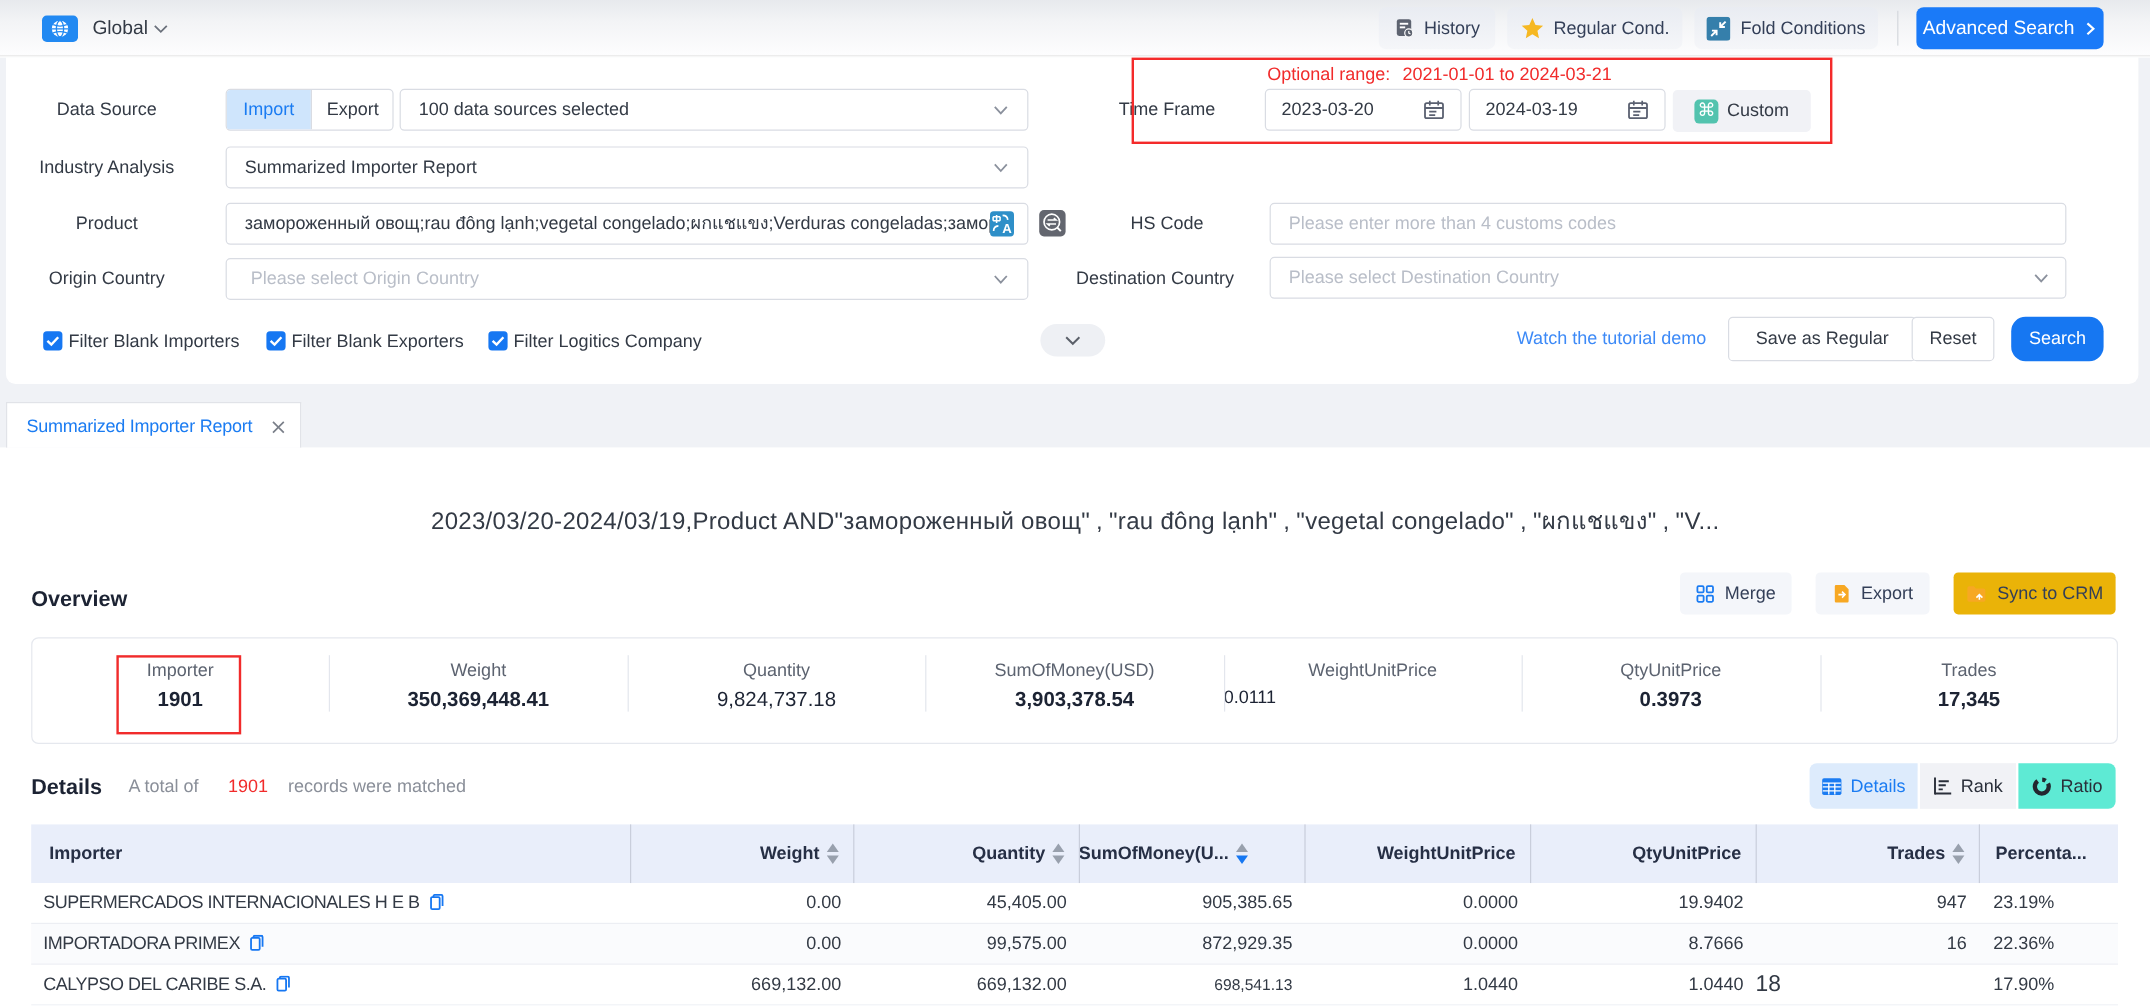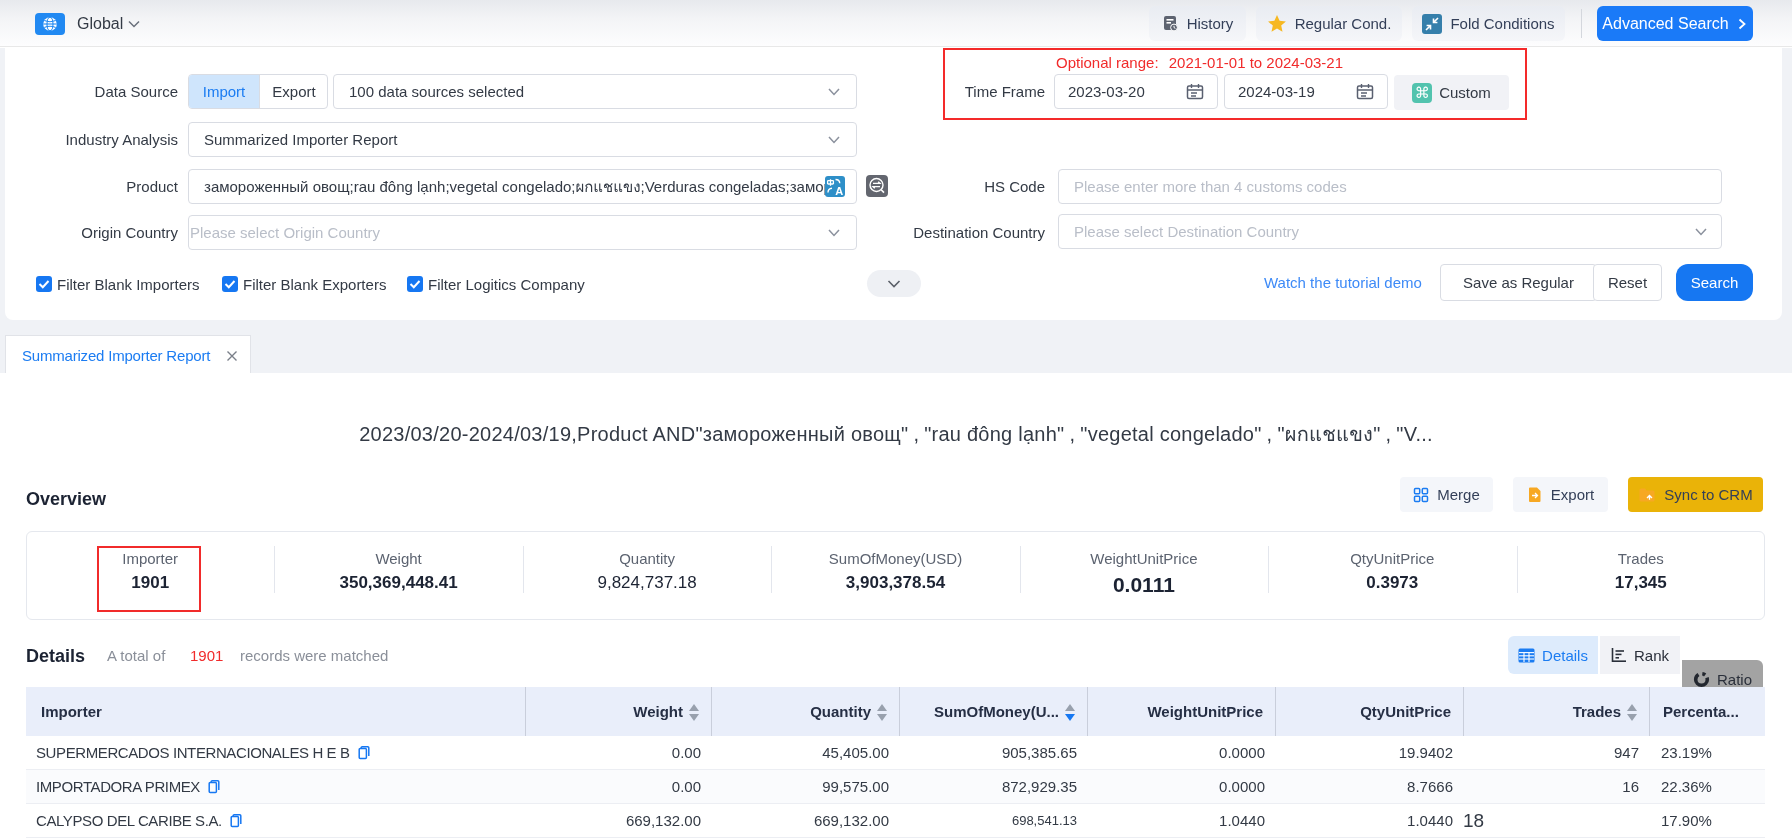--- a/index.html
+++ b/index.html
@@ -2,21 +2,21 @@
 <html><head>
 <meta charset="utf-8">
 <style>
 *{margin:0;padding:0;box-sizing:border-box}
 html,body{width:1792px;height:838px;overflow:hidden;font-family:"Liberation Sans",sans-serif;background:#fff;position:relative}
 .abs{position:absolute}
 .topbar{left:0;top:0;width:1792px;height:47px;background:linear-gradient(to bottom,#e7e9ed 0%,#f3f4f6 40%,#fdfdfe 100%);border-bottom:1px solid #e8e8e8}
 .graymid{left:0;top:48px;width:1792px;height:325px;background:#f0f2f6}
 .card{left:5px;top:48px;width:1777px;height:272px;background:#fff;border-radius:0 0 8px 8px}
 .content{left:0;top:373px;width:1792px;height:465px;background:#fff}
-.lbl{font-size:15px;color:#333a45;text-align:right;line-height:35px;white-space:nowrap}
+.lbl{font-size:15px;color:#333a45;text-align:center;line-height:35px;white-space:nowrap}
 .inp{border:1px solid #d9dce3;border-radius:4px;background:#fff;font-size:15px;color:#333a45;line-height:33px;white-space:nowrap}
 .ph{color:#b9bec8}
 .btn{border:1px solid #d9dce3;border-radius:4px;background:#fff;font-size:15px;color:#333a45;text-align:center}
 .gbtn{border-radius:6px;background:linear-gradient(to bottom,#e9ecf2,#f5f6f9);font-size:15px;color:#333f58;display:flex;align-items:center;justify-content:center;gap:8px}
 .ck{width:16px;height:16px;background:#1677f2;border-radius:3px;position:absolute}
 .cklbl{font-size:15px;color:#333a45;position:absolute;line-height:16px}
 .dun{padding:0 5px}
 </style>
 </head>
 <body>
@@ -95,21 +95,21 @@
     </svg>
 </div>
 <div class="abs" style="left:866px;top:175px;width:22px;height:22px;background:#63666f;border-radius:4px">
  <svg width="22" height="22" viewBox="0 0 22 22">
       <circle cx="10.5" cy="10" r="6.5" fill="none" stroke="#fff" stroke-width="1.4"></circle>
       <path d="M7 8.4 L14 8.4 L12.2 6.8 M14 11.6 L7 11.6 L8.8 13.2" stroke="#fff" stroke-width="1.3" fill="none"></path>
       <line x1="15.2" y1="14.8" x2="18" y2="17.6" stroke="#fff" stroke-width="1.6"></line>
     </svg>
 </div>
 <div class="abs lbl" style="left:0;top:215px;width:178px">Origin Country</div>
-<div class="abs inp ph" style="left:188px;top:215px;width:669px;height:35px;padding-left:1px">Please select Origin Country</div>
+<div class="abs inp ph" style="left:188px;top:215px;width:669px;height:35px;padding-left:20px">Please select Origin Country</div>
 <svg class="abs" width="14" height="14" viewBox="0 0 14 14" style="left:827px;top:226px">
     <polyline points="2,4 7,9.5 12,4" fill="none" stroke="#8b919d" stroke-width="1.5"></polyline>
   </svg>
 
 <div class="ck" style="left:36px;top:276px"><svg width="16" height="16" viewBox="0 0 16 16">
       <polyline points="3.5,8 6.8,11.2 12.5,5" fill="none" stroke="#fff" stroke-width="2"></polyline>
     </svg></div>
 <div class="cklbl" style="left:57px;top:277px">Filter Blank Importers</div>
 <div class="ck" style="left:222px;top:276px"><svg width="16" height="16" viewBox="0 0 16 16">
       <polyline points="3.5,8 6.8,11.2 12.5,5" fill="none" stroke="#fff" stroke-width="2"></polyline>
@@ -201,21 +201,21 @@
 <div class="abs" style="left:97px;top:546px;width:104px;height:66px;border:2px solid #f12b2b"></div>
 <div class="abs" style="left:26.0px;top:550px;width:248.4px;text-align:center;font-size:15px;color:#5c6370">Importer</div>
 <div class="abs" style="left:26.0px;top:573px;width:248.4px;text-align:center;font-size:17px;font-weight:600;color:#1c2333">1901</div>
 <div class="abs" style="left:274.4px;top:550px;width:248.4px;text-align:center;font-size:15px;color:#5c6370">Weight</div>
 <div class="abs" style="left:274.4px;top:573px;width:248.4px;text-align:center;font-size:17px;font-weight:600;color:#1c2333">350,369,448.41</div>
 <div class="abs" style="left:522.9px;top:550px;width:248.4px;text-align:center;font-size:15px;color:#5c6370">Quantity</div>
 <div class="abs" style="left:522.9px;top:573px;width:248.4px;text-align:center;font-size:17px;font-weight:400;color:#1c2333">9,824,737.18</div>
 <div class="abs" style="left:771.3px;top:550px;width:248.4px;text-align:center;font-size:15px;color:#5c6370">SumOfMoney(USD)</div>
 <div class="abs" style="left:771.3px;top:573px;width:248.4px;text-align:center;font-size:17px;font-weight:600;color:#1c2333">3,903,378.54</div>
 <div class="abs" style="left:1019.7px;top:550px;width:248.4px;text-align:center;font-size:15px;color:#5c6370">WeightUnitPrice</div>
-<div class="abs" style="left:1019.7px;top:573px;width:248.4px;text-align:center;font-size:21px;font-weight:700;color:#1c2333">0.0111</div>
+<div class="abs" style="left:1019.7px;top:573px;width:248.4px;font-size:15px;font-weight:400;color:#1c2333">0.0111</div>
 <div class="abs" style="left:1268.1px;top:550px;width:248.4px;text-align:center;font-size:15px;color:#5c6370">QtyUnitPrice</div>
 <div class="abs" style="left:1268.1px;top:573px;width:248.4px;text-align:center;font-size:17px;font-weight:600;color:#1c2333">0.3973</div>
 <div class="abs" style="left:1516.6px;top:550px;width:248.4px;text-align:center;font-size:15px;color:#5c6370">Trades</div>
 <div class="abs" style="left:1516.6px;top:573px;width:248.4px;text-align:center;font-size:17px;font-weight:600;color:#1c2333">17,345</div>
 <div class="abs" style="left:274.4px;top:546px;width:1px;height:47px;background:#e3e6ed"></div>
 <div class="abs" style="left:522.9px;top:546px;width:1px;height:47px;background:#e3e6ed"></div>
 <div class="abs" style="left:771.3px;top:546px;width:1px;height:47px;background:#e3e6ed"></div>
 <div class="abs" style="left:1019.7px;top:546px;width:1px;height:47px;background:#e3e6ed"></div>
 <div class="abs" style="left:1268.1px;top:546px;width:1px;height:47px;background:#e3e6ed"></div>
 <div class="abs" style="left:1516.6px;top:546px;width:1px;height:47px;background:#e3e6ed"></div>
@@ -242,37 +242,37 @@
       <g stroke="#2a2f3a" stroke-width="1.6" fill="none">
         <line x1="1.5" y1="1" x2="1.5" y2="15"></line>
         <line x1="1.5" y1="14.2" x2="15" y2="14.2"></line>
         <line x1="4.5" y1="4" x2="13" y2="4"></line>
         <line x1="4.5" y1="7.4" x2="10.5" y2="7.4"></line>
         <line x1="4.5" y1="10.8" x2="8" y2="10.8"></line>
       </g>
     </svg>
  <span>Rank</span>
 </div>
-<div class="abs" style="left:1682px;top:660px;width:81px;height:38px;background:#a3a3a3;border-radius:0 6px 6px 0;display:flex;align-items:center;justify-content:center;gap:7px;font-size:15px;color:#2a2f3a">
+<div class="abs" style="left:1682px;top:636px;width:81px;height:38px;background:#5eead4;border-radius:0 6px 6px 0;display:flex;align-items:center;justify-content:center;gap:7px;font-size:15px;color:#2a2f3a">
  <svg width="17" height="17" viewBox="0 0 17 17">
       <circle cx="8.5" cy="8.5" r="5.8" fill="none" stroke="#23272f" stroke-width="3.6" stroke-dasharray="26.5 4 3 3" stroke-dashoffset="3"></circle>
     </svg>
  <span>Ratio</span>
 </div>
 <div class="abs" style="left:26px;top:687px;width:1739px;height:49px;background:#e9eefa"></div>
 <div class="abs" style="left:41px;top:687px;width:484px;text-align:left;line-height:49px;font-size:15px;font-weight:bold;color:#262f45;white-space:nowrap">Importer</div>
 <div class="abs" style="left:525px;top:687px;width:174px;text-align:right;line-height:49px;font-size:15px;font-weight:bold;color:#262f45;white-space:nowrap">Weight<span style="display:inline-flex;flex-direction:column;gap:3px;margin-left:6px;vertical-align:middle;position:relative;top:-1px">
       <span style="width:0;height:0;border-left:5.5px solid transparent;border-right:5.5px solid transparent;border-bottom:7px solid #98a0ad"></span>
       <span style="width:0;height:0;border-left:5.5px solid transparent;border-right:5.5px solid transparent;border-top:7px solid #98a0ad"></span>
     </span></div>
 <div class="abs" style="left:711px;top:687px;width:176px;text-align:right;line-height:49px;font-size:15px;font-weight:bold;color:#262f45;white-space:nowrap">Quantity<span style="display:inline-flex;flex-direction:column;gap:3px;margin-left:6px;vertical-align:middle;position:relative;top:-1px">
       <span style="width:0;height:0;border-left:5.5px solid transparent;border-right:5.5px solid transparent;border-bottom:7px solid #98a0ad"></span>
       <span style="width:0;height:0;border-left:5.5px solid transparent;border-right:5.5px solid transparent;border-top:7px solid #98a0ad"></span>
     </span></div>
-<div class="abs" style="left:899px;top:687px;width:176px;text-align:right;line-height:49px;font-size:15px;font-weight:bold;color:#262f45;white-space:nowrap">SumOfMoney(U...<span style="display:inline-flex;flex-direction:column;gap:3px;margin-left:6px;vertical-align:middle;position:relative;top:-1px">
+<div class="abs" style="left:899px;top:687px;width:176px;line-height:49px;font-size:15px;font-weight:bold;color:#262f45;white-space:nowrap">SumOfMoney(U...<span style="display:inline-flex;flex-direction:column;gap:3px;margin-left:6px;vertical-align:middle;position:relative;top:-1px">
       <span style="width:0;height:0;border-left:5.5px solid transparent;border-right:5.5px solid transparent;border-bottom:7px solid #98a0ad"></span>
       <span style="width:0;height:0;border-left:5.5px solid transparent;border-right:5.5px solid transparent;border-top:7px solid #1677f2"></span>
     </span></div>
 <div class="abs" style="left:1087px;top:687px;width:176px;text-align:right;line-height:49px;font-size:15px;font-weight:bold;color:#262f45;white-space:nowrap">WeightUnitPrice</div>
 <div class="abs" style="left:1275px;top:687px;width:176px;text-align:right;line-height:49px;font-size:15px;font-weight:bold;color:#262f45;white-space:nowrap">QtyUnitPrice</div>
 <div class="abs" style="left:1463px;top:687px;width:174px;text-align:right;line-height:49px;font-size:15px;font-weight:bold;color:#262f45;white-space:nowrap">Trades<span style="display:inline-flex;flex-direction:column;gap:3px;margin-left:6px;vertical-align:middle;position:relative;top:-1px">
       <span style="width:0;height:0;border-left:5.5px solid transparent;border-right:5.5px solid transparent;border-bottom:7px solid #98a0ad"></span>
       <span style="width:0;height:0;border-left:5.5px solid transparent;border-right:5.5px solid transparent;border-top:7px solid #98a0ad"></span>
     </span></div>
 <div class="abs" style="left:1663px;top:687px;width:102px;text-align:left;line-height:49px;font-size:15px;font-weight:bold;color:#262f45;white-space:nowrap">Percenta...</div>

